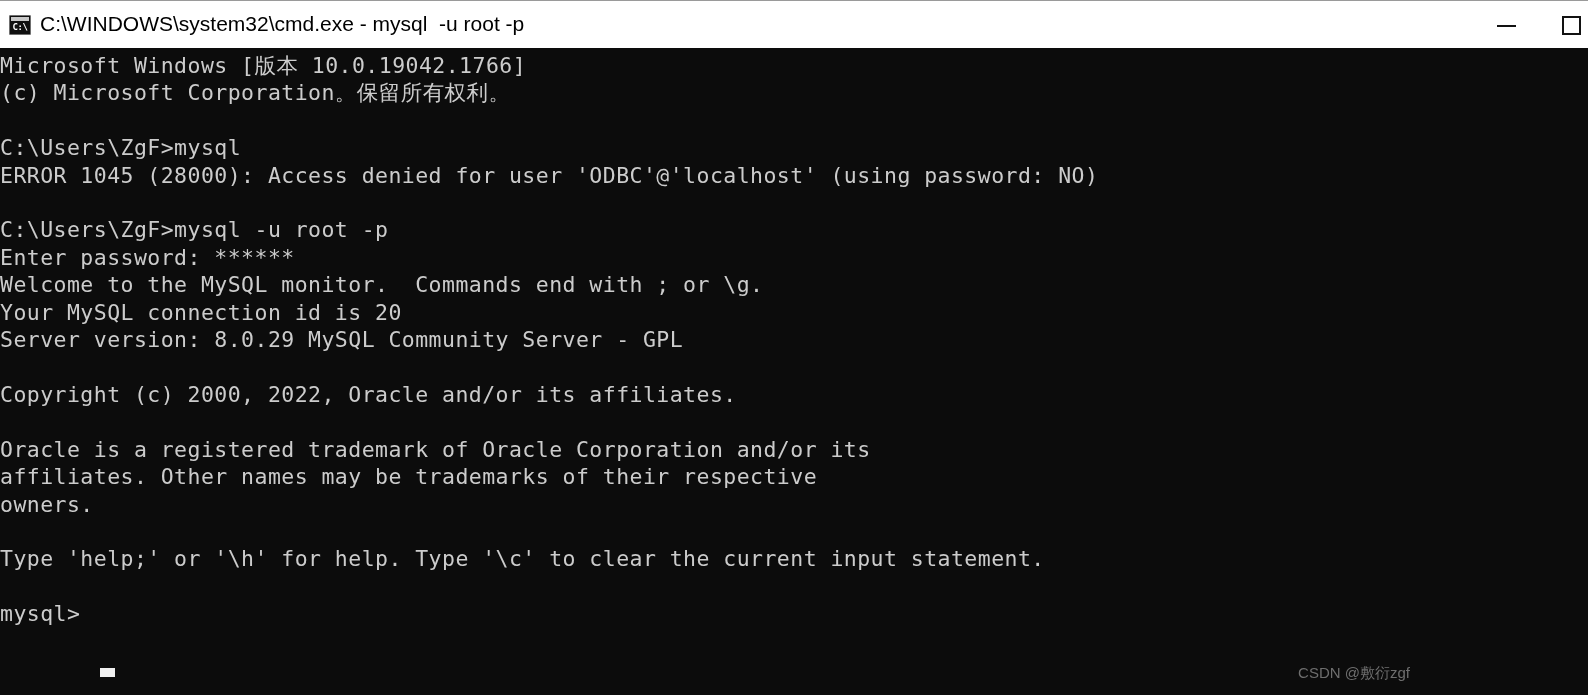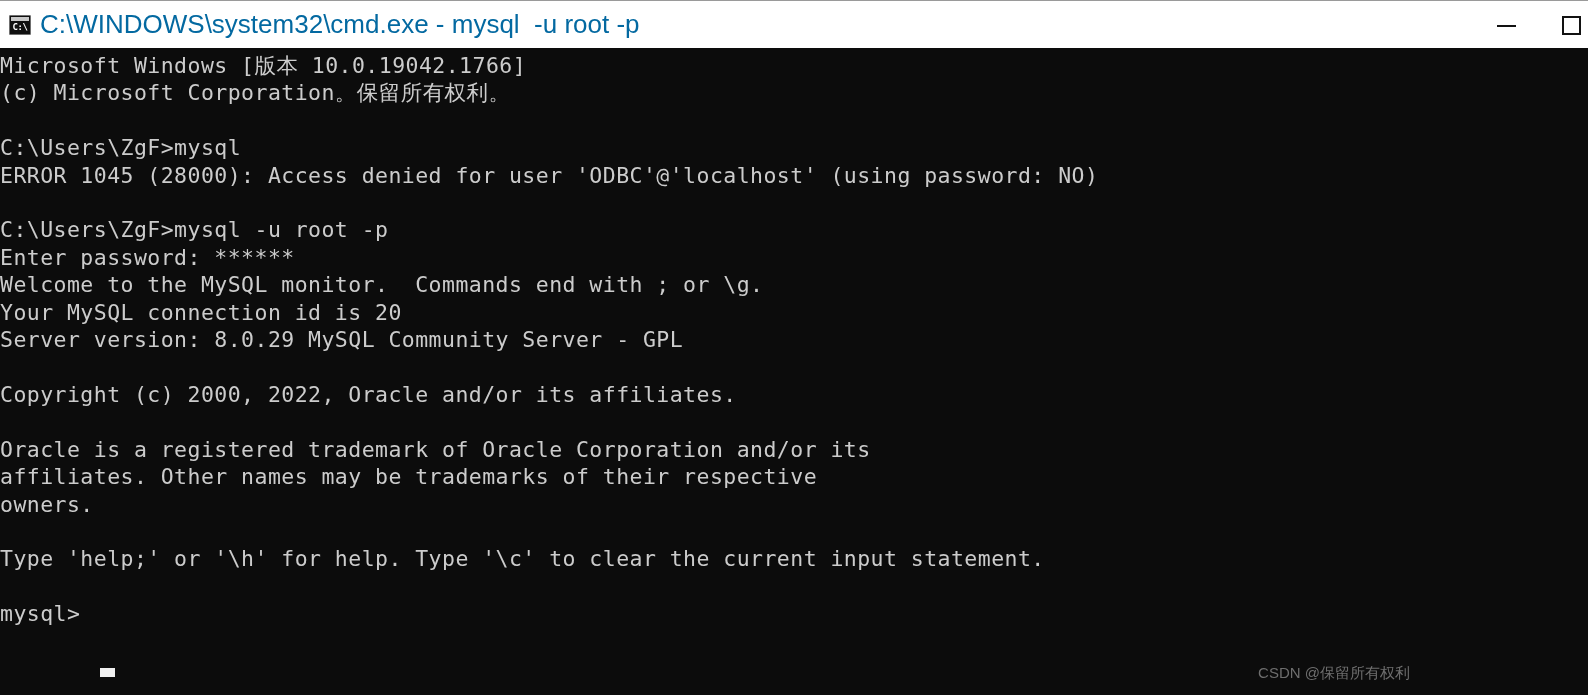--- a/index.html
+++ b/index.html
@@ -66,22 +66,22 @@
     font-family: "DejaVu Sans Mono", monospace;
     font-size: 9px;
     line-height: 12px;
     font-weight: bold;
     text-align: center;
     letter-spacing: -0.5px;
   }
 
   #title-text {
     font-family: "Liberation Sans", sans-serif;
-    font-size: 26px;
-    color: #0369a1;
+    font-size: 21px;
+    color: #000000;
     white-space: pre;
     line-height: 24px;
     padding-bottom: 2px;
     text-align: right;
   }
 
   #window-controls {
     position: absolute;
     right: 0;
     top: 1px;
@@ -196,16 +196,16 @@
 Copyright (c) 2000, 2022, Oracle and/or its affiliates.
 
 Oracle is a registered trademark of Oracle Corporation and/or its
 affiliates. Other names may be trademarks of their respective
 owners.
 
 Type 'help;' or '\h' for help. Type '\c' to clear the current input statement.
 
 mysql&gt;</pre>
     <div id="cursor"></div>
-    <div id="watermark">CSDN @保留所有权利</div>
+    <div id="watermark">CSDN @敷衍zgf</div>
   </div>
 
 </div>
 
 </body></html>

